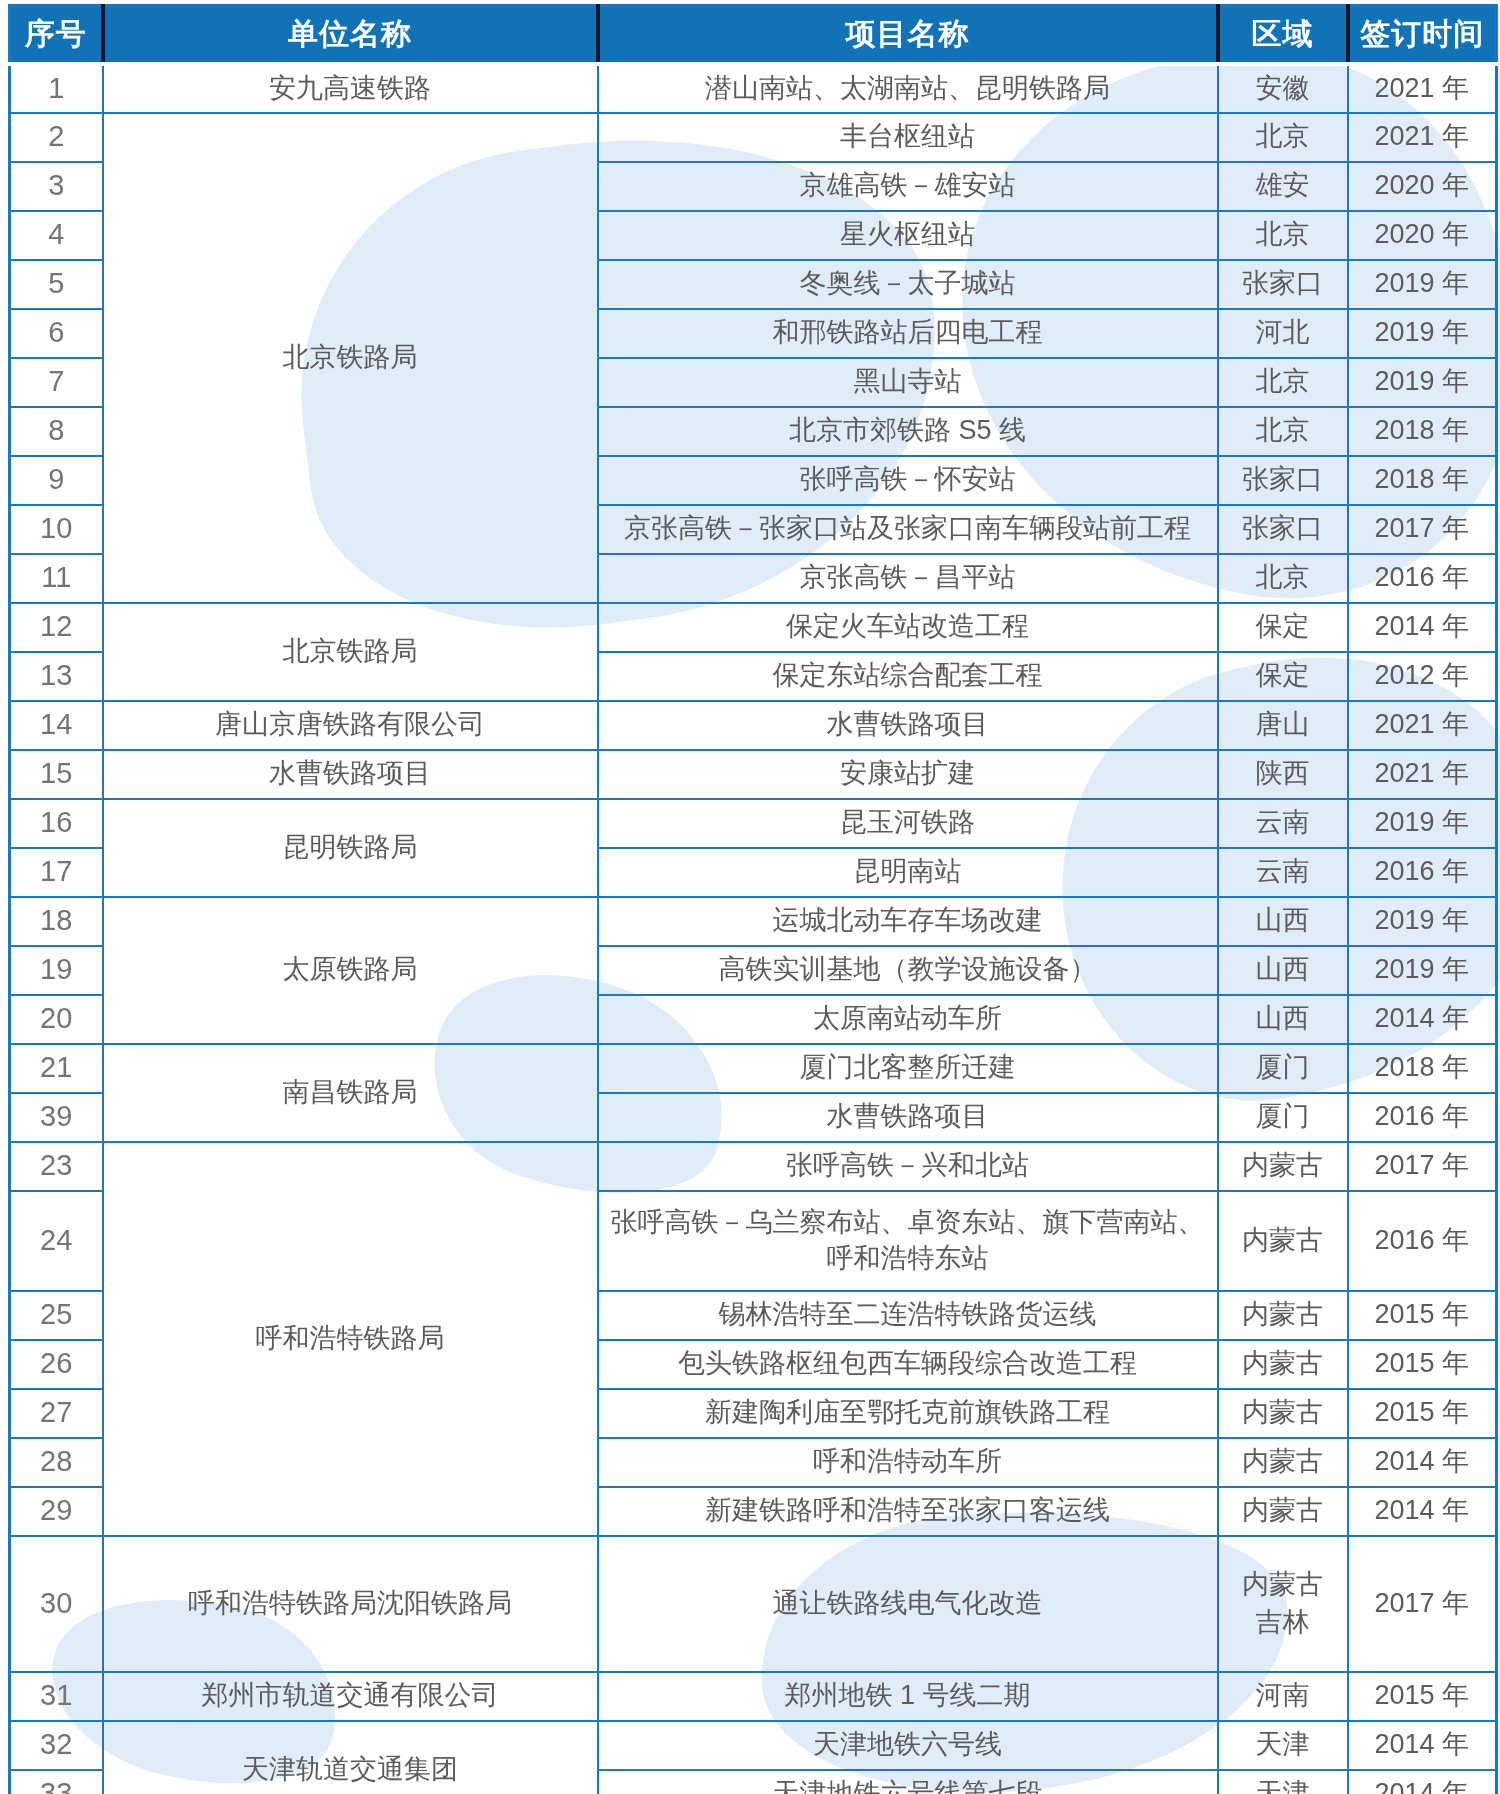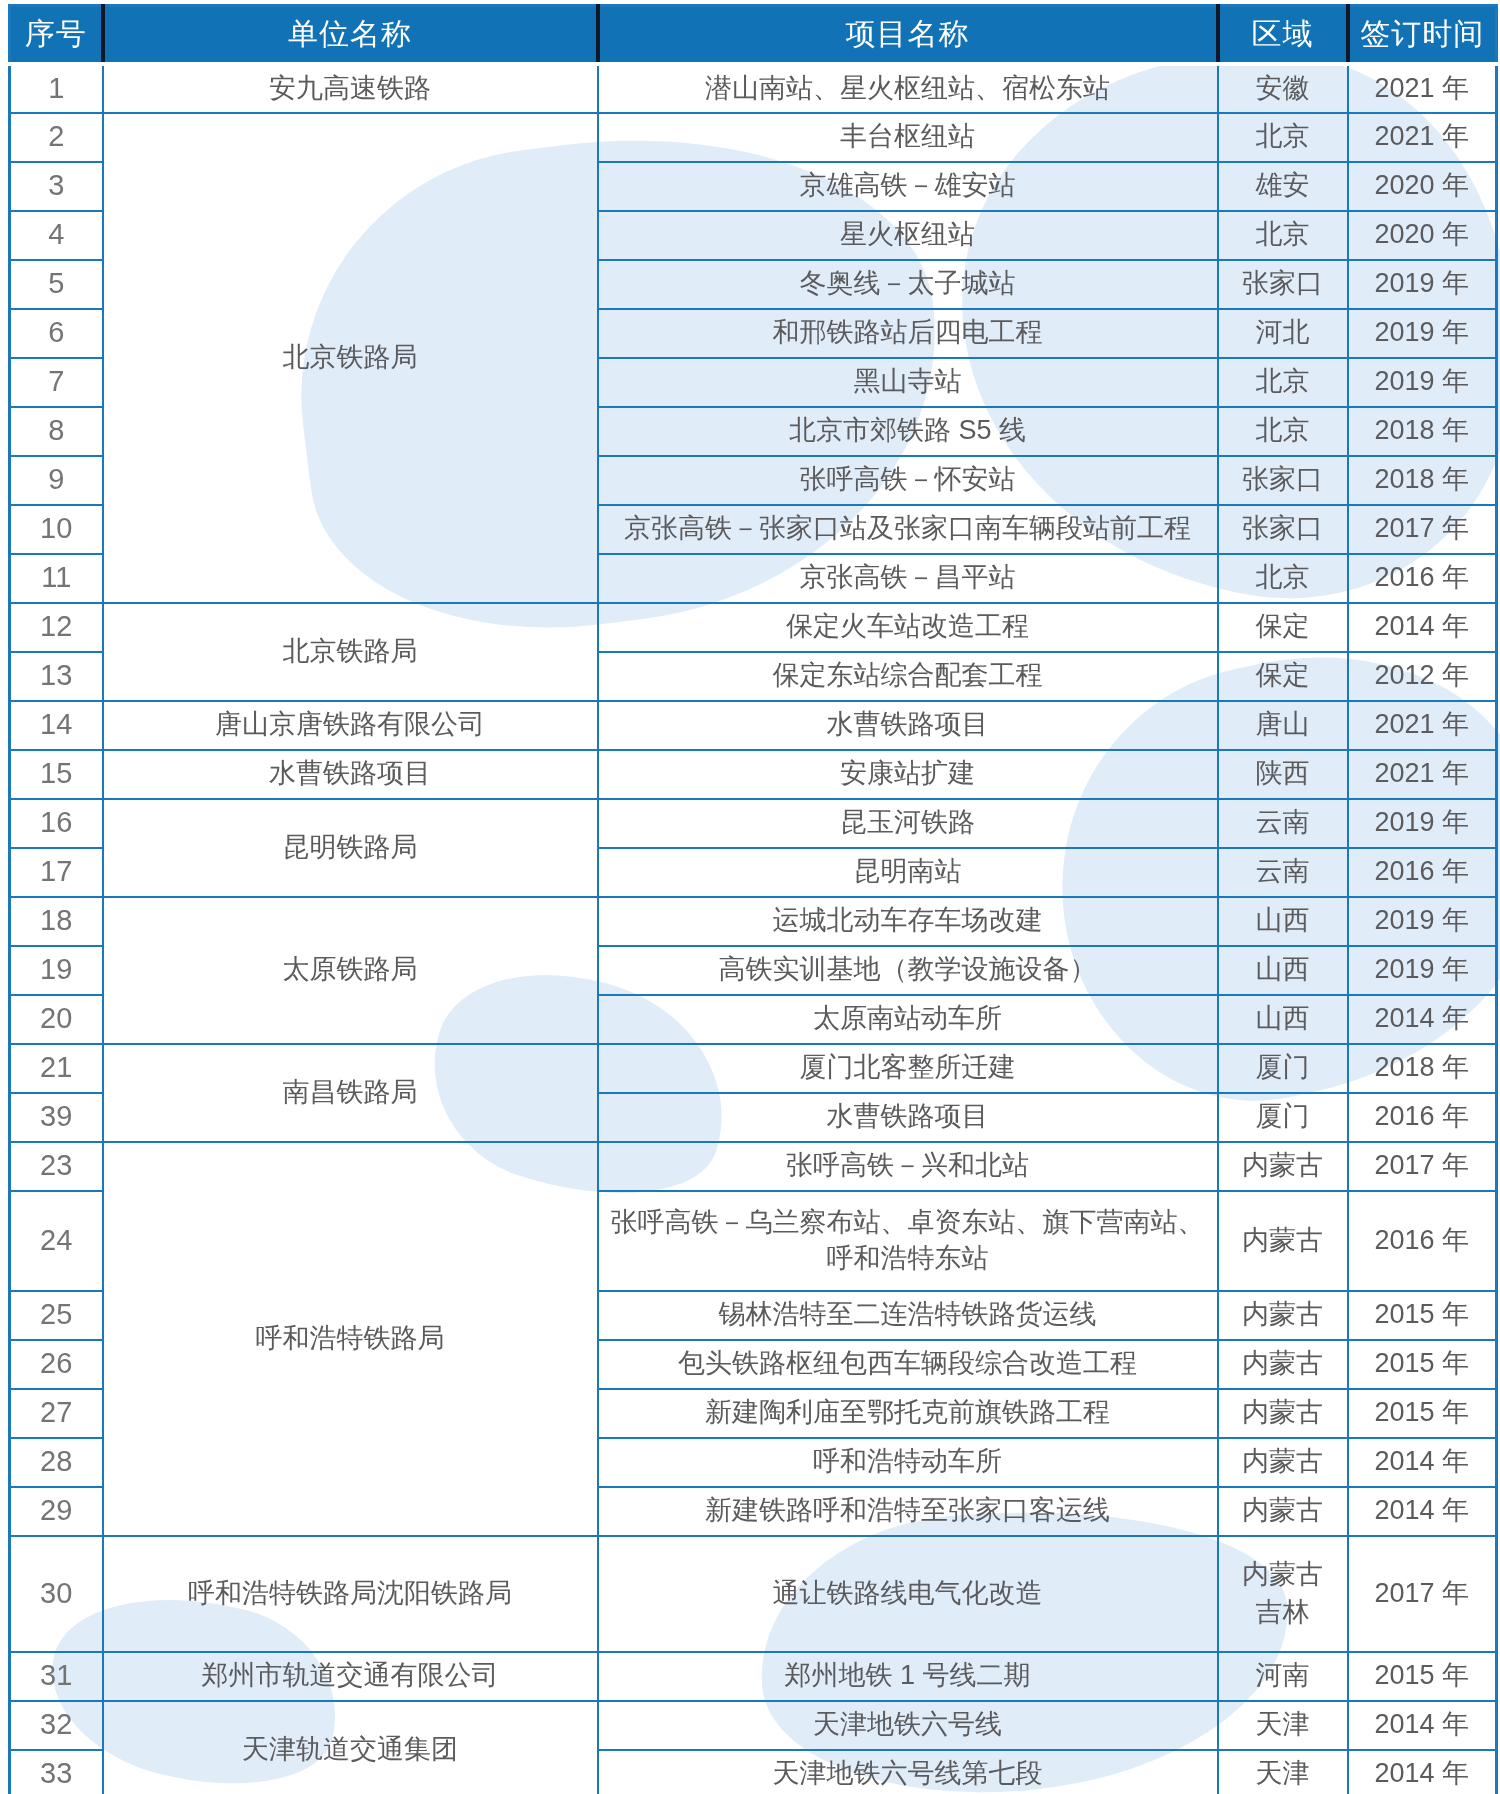--- a/index.html
+++ b/index.html
@@ -41,21 +41,21 @@
     z-index:1;
     border-collapse:collapse;
     table-layout:fixed;
     border:3px solid var(--border-color);
     background:transparent;
   }
   thead th{
     background:var(--header-bg);
     color:var(--header-text);
     font-size:30px;
-    font-weight:normal;
+    font-weight:bold;
     height:58px;
     letter-spacing:1px;
     padding:0;
     text-align:center;
     vertical-align:middle;
     border-bottom:4px solid #ffffff;
   }
   thead th + th{border-left:4px solid #0f172a;}
   tbody td{
     border:2px solid var(--border-color);
@@ -102,21 +102,21 @@
         <th>单位名称</th>
         <th>项目名称</th>
         <th>区域</th>
         <th>签订时间</th>
       </tr>
     </thead>
     <tbody>
         <tr>
           <td class="row-number">1</td>
           <td class="unit-cell">安九高速铁路</td>
-          <td class="project-cell">潜山南站、星火枢纽站、宿松东站</td>
+          <td class="project-cell">潜山南站、太湖南站、昆明铁路局</td>
           <td class="region-cell">
             <div>安徽</div>
           </td>
           <td class="year-cell">2021 年</td>
         </tr>
         <tr>
           <td class="row-number">2</td>
           <td class="unit-cell" rowspan="10">北京铁路局</td>
           <td class="project-cell">丰台枢纽站</td>
           <td class="region-cell">
@@ -340,21 +340,21 @@
           <td class="year-cell">2014 年</td>
         </tr>
         <tr>
           <td class="row-number">29</td>
           <td class="project-cell">新建铁路呼和浩特至张家口客运线</td>
           <td class="region-cell">
             <div>内蒙古</div>
           </td>
           <td class="year-cell">2014 年</td>
         </tr>
-        <tr style="height: 116px;">
+        <tr style="height: 136px;">
           <td class="row-number">30</td>
           <td class="unit-cell">呼和浩特铁路局沈阳铁路局</td>
           <td class="project-cell">通让铁路线电气化改造</td>
           <td class="region-cell">
             <div>内蒙古</div>
             <div>吉林</div>
           </td>
           <td class="year-cell">2017 年</td>
         </tr>
         <tr>

